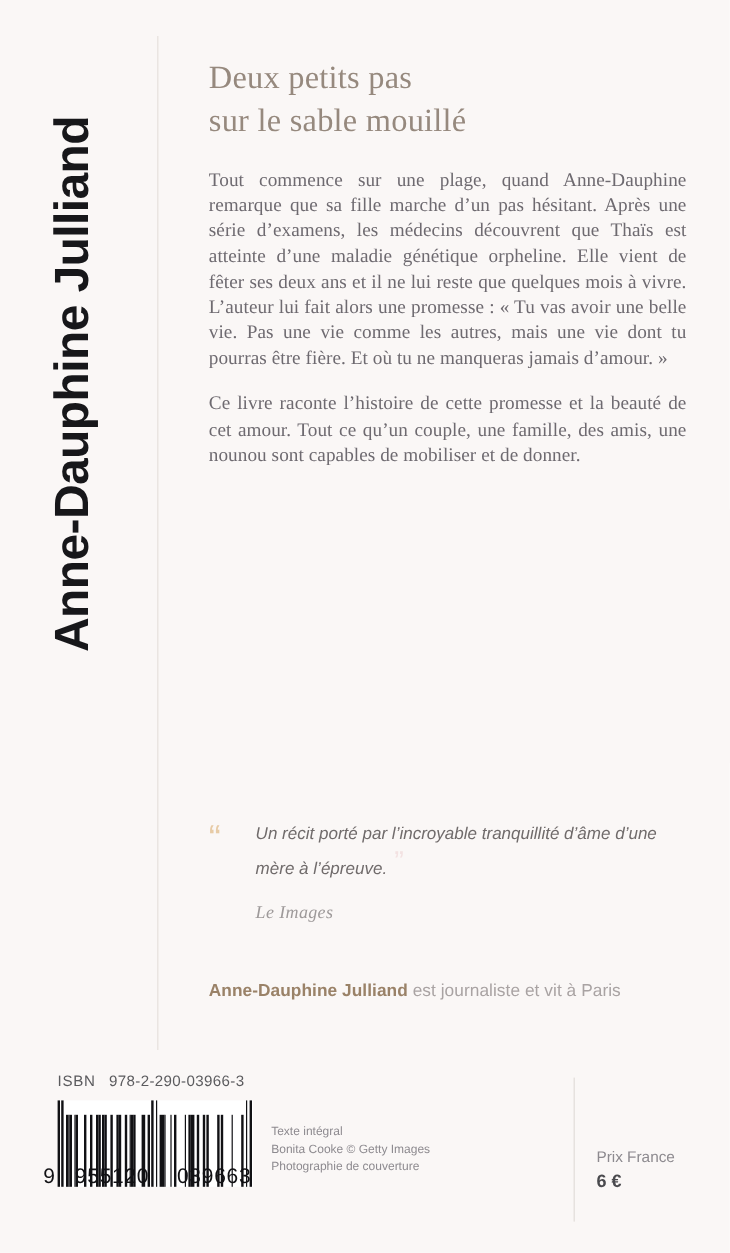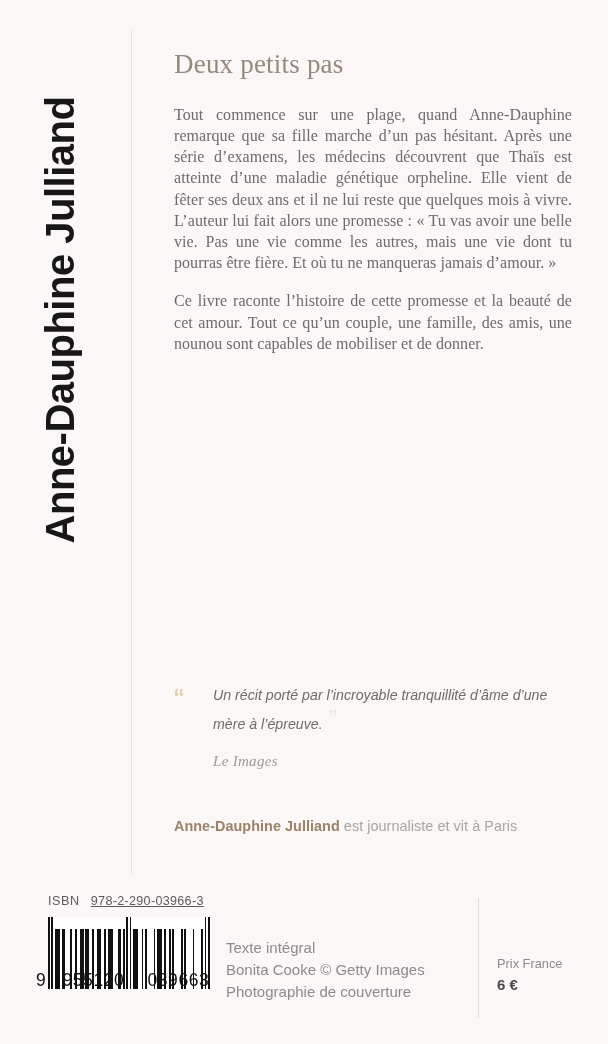--- a/index.html
+++ b/index.html
@@ -185,21 +185,20 @@
     font-size: 12.6px;
     color: #5b5b5e;
     letter-spacing: 0.3px;
     white-space: nowrap;
   }
   .isbn-text .isbn-label {
     letter-spacing: 0.6px;
   }
   .isbn-text .isbn-number {
     padding-left: 11px;
-    text-decoration: underline;
   }
 
   .barcode-wrap {
     position: relative;
     margin-top: 9px;
     width: 163px;
   }
   .barcode-bars {
     display: flex;
     align-items: flex-end;
@@ -234,21 +233,21 @@
   .barcode-digits .d-right {
     width: 86px;
     text-align: center;
   }
 
   .credits {
     position: absolute;
     left: 226px;
     top: 57px;
     font-family: "Liberation Sans", sans-serif;
-    font-size: 15px;
+    font-size: 10px;
     line-height: 1.46;
     color: #8d8a8f;
   }
   .credits div {
     white-space: nowrap;
   }
 
   .footer-divider {
     position: absolute;
     left: 478px;
@@ -282,20 +281,21 @@
   <div class="author-spine">
     <div class="author-spine-text">Anne-Dauphine Julliand</div>
   </div>
 
   <div class="divider-vertical"></div>
 
   <div class="content">
 
     <h1 class="title">
       <span class="line">Deux petits pas</span>
+      <span class="line">sur le sable mouillé</span>
     </h1>
 
     <div class="blurb">
       <p>Tout commence sur une plage, quand Anne-Dauphine remarque que sa fille marche d’un pas hésitant. Après une série d’examens, les médecins découvrent que Thaïs est atteinte d’une maladie génétique orpheline. Elle vient de fêter ses deux ans et il ne lui reste que quelques mois à vivre. L’auteur lui fait alors une promesse : « Tu vas avoir une belle vie. Pas une vie comme les autres, mais une vie dont tu pourras être fière. Et où tu ne manqueras jamais d’amour. »</p>
       <p>Ce livre raconte l’histoire de cette promesse et la beauté de cet amour. Tout ce qu’un couple, une famille, des amis, une nounou sont capables de mobiliser et de donner.</p>
     </div>
 
   </div>
 
   <div class="pullquote">

